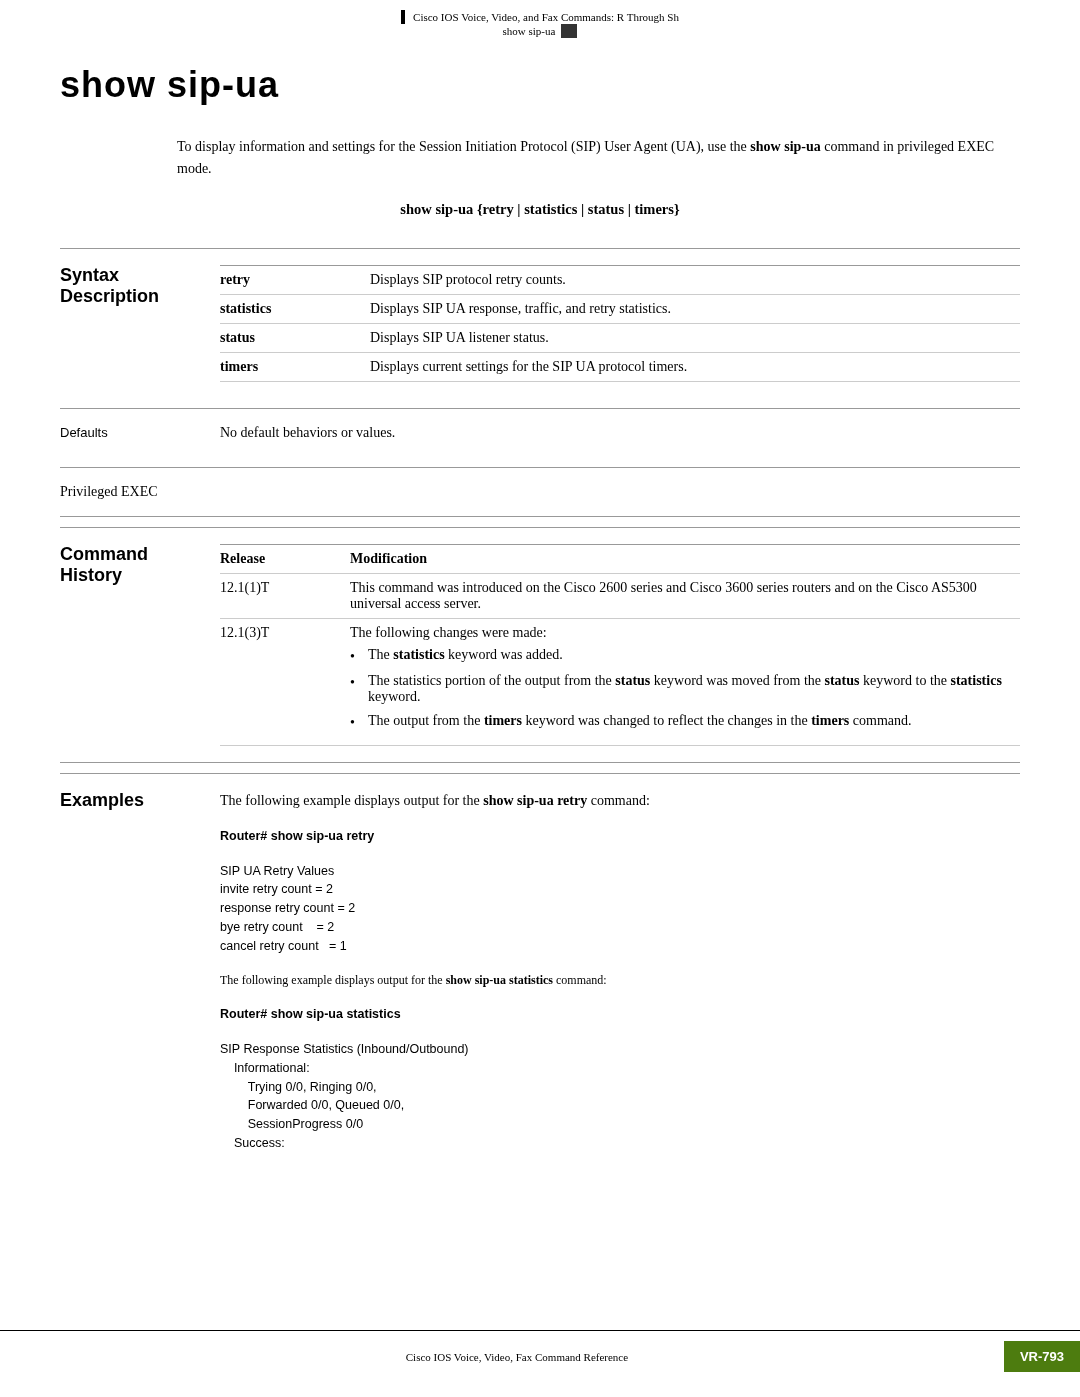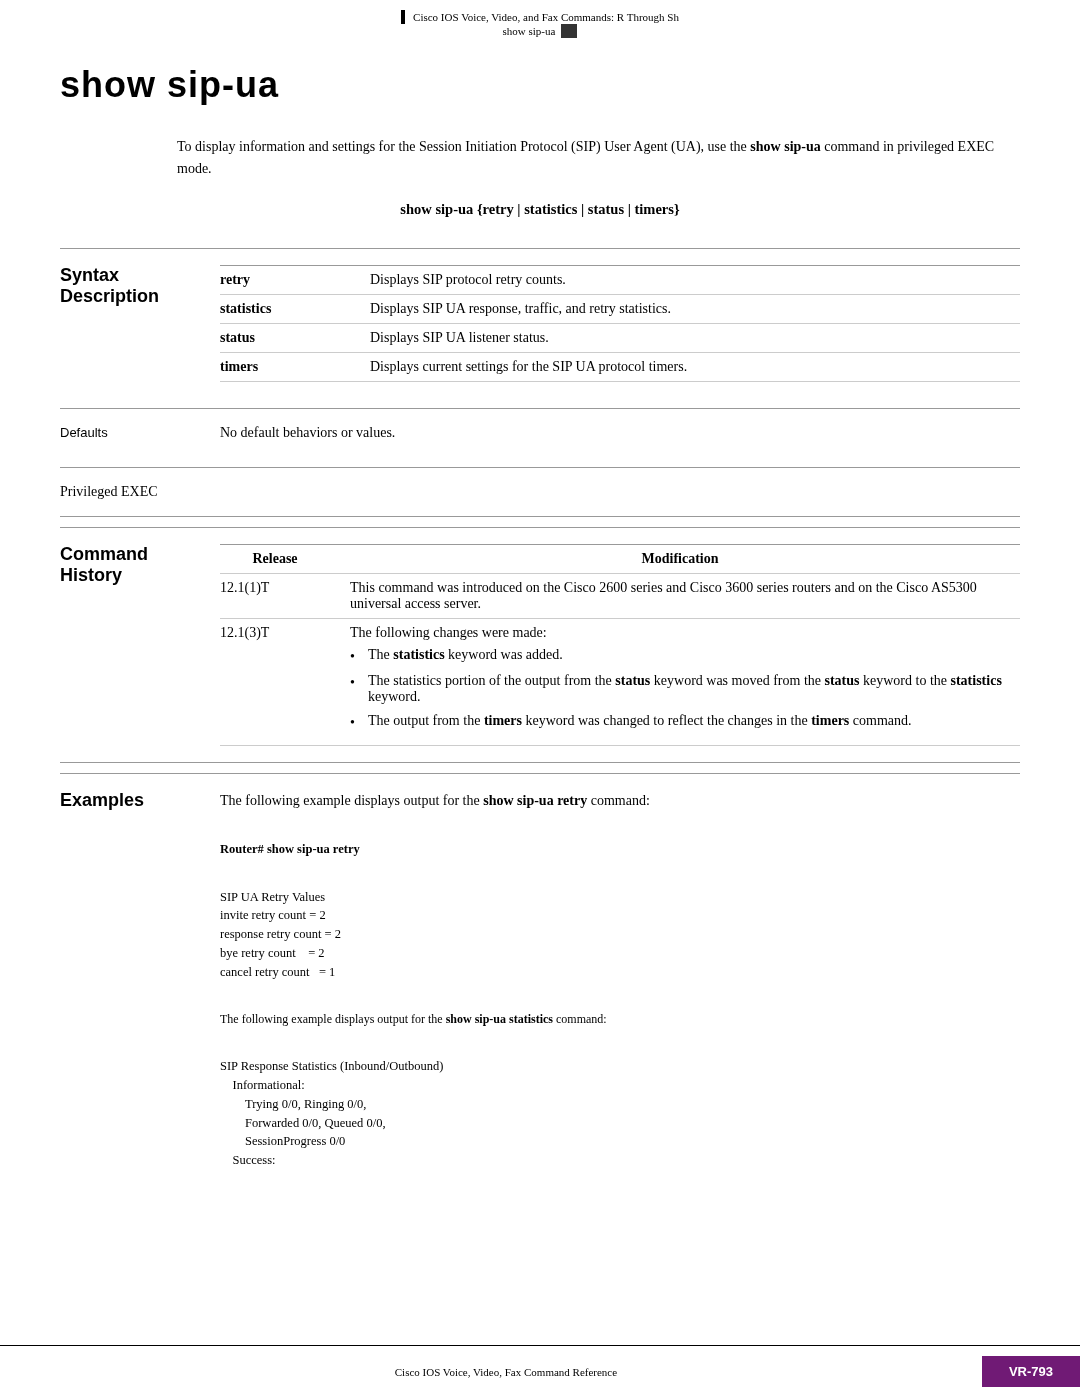--- a/index.html
+++ b/index.html
@@ -142,21 +142,21 @@
     }
 
     .history-table tr:first-child {
       border-top: 1px solid #999;
     }
 
     .history-table th {
       font-weight: bold;
       padding: 6px 10px;
       font-size: 14px;
-      text-align: center;
+      text-align: left;
       vertical-align: top;
     }
 
     .history-table th:first-child {
       padding-left: 0;
       width: 120px;
     }
 
     .history-table td {
       padding: 6px 10px;
@@ -214,54 +214,54 @@
       margin-bottom: 0;
     }
 
     .examples-section {
       display: flex;
       border-top: 1px solid #999;
       margin-top: 0;
     }
 
     .code-block {
-      font-family: Liberation Serif, serif;
+      font-family: Liberation Sans, sans-serif;
       font-size: 12.5px;
       line-height: 1.5;
-      margin: 29px 0;
+      margin: 16px 0;
     }
 
     .code-block .bold {
       font-weight: bold;
     }
 
     .footer {
       display: flex;
       justify-content: space-between;
       align-items: center;
       padding: 10px 0 10px 30px;
       position: absolute;
-      bottom: 0;
+      bottom: 15px;
       left: 0;
       right: 0;
       border-top: 1px solid #000;
       margin-top: 34px;
     }
 
     .footer-right {
       display: flex;
       align-items: center;
     }
 
     .footer-page-num {
-      background: #701a75;
+      background: #4d7c0f;
       color: #fff;
       font-weight: bold;
       font-size: 13px;
-      padding: 8px 27px;
+      padding: 8px 16px;
       font-family: Arial, Helvetica, sans-serif;
     }
 
     .footer-center {
       font-size: 11px;
     }
 
     .intro-paragraph {
       font-size: 14px;
       line-height: 1.6;
@@ -407,20 +407,23 @@
         SIP UA Retry Values<br>
         invite retry count = 2<br>
         response retry count = 2<br>
         bye retry count &nbsp;&nbsp;&nbsp;= 2<br>
         cancel retry count &nbsp;&nbsp;= 1
       </div>
       <p class="example-separator">
         <span>The following example displays output for the </span><b><span>show sip-ua statistics</span></b><span> command:</span>
       </p>
       <div class="code-block">
+        <span class="bold">Router# <b>show sip-ua statistics</b></span>
+      </div>
+      <div class="code-block">
         SIP Response Statistics (Inbound/Outbound)<br>
         &nbsp;&nbsp;&nbsp;&nbsp;Informational:<br>
         &nbsp;&nbsp;&nbsp;&nbsp;&nbsp;&nbsp;&nbsp;&nbsp;Trying 0/0, Ringing 0/0,<br>
         &nbsp;&nbsp;&nbsp;&nbsp;&nbsp;&nbsp;&nbsp;&nbsp;Forwarded 0/0, Queued 0/0,<br>
         &nbsp;&nbsp;&nbsp;&nbsp;&nbsp;&nbsp;&nbsp;&nbsp;SessionProgress 0/0<br>
         &nbsp;&nbsp;&nbsp;&nbsp;Success:
       </div>
     </div>
   </div>
 

